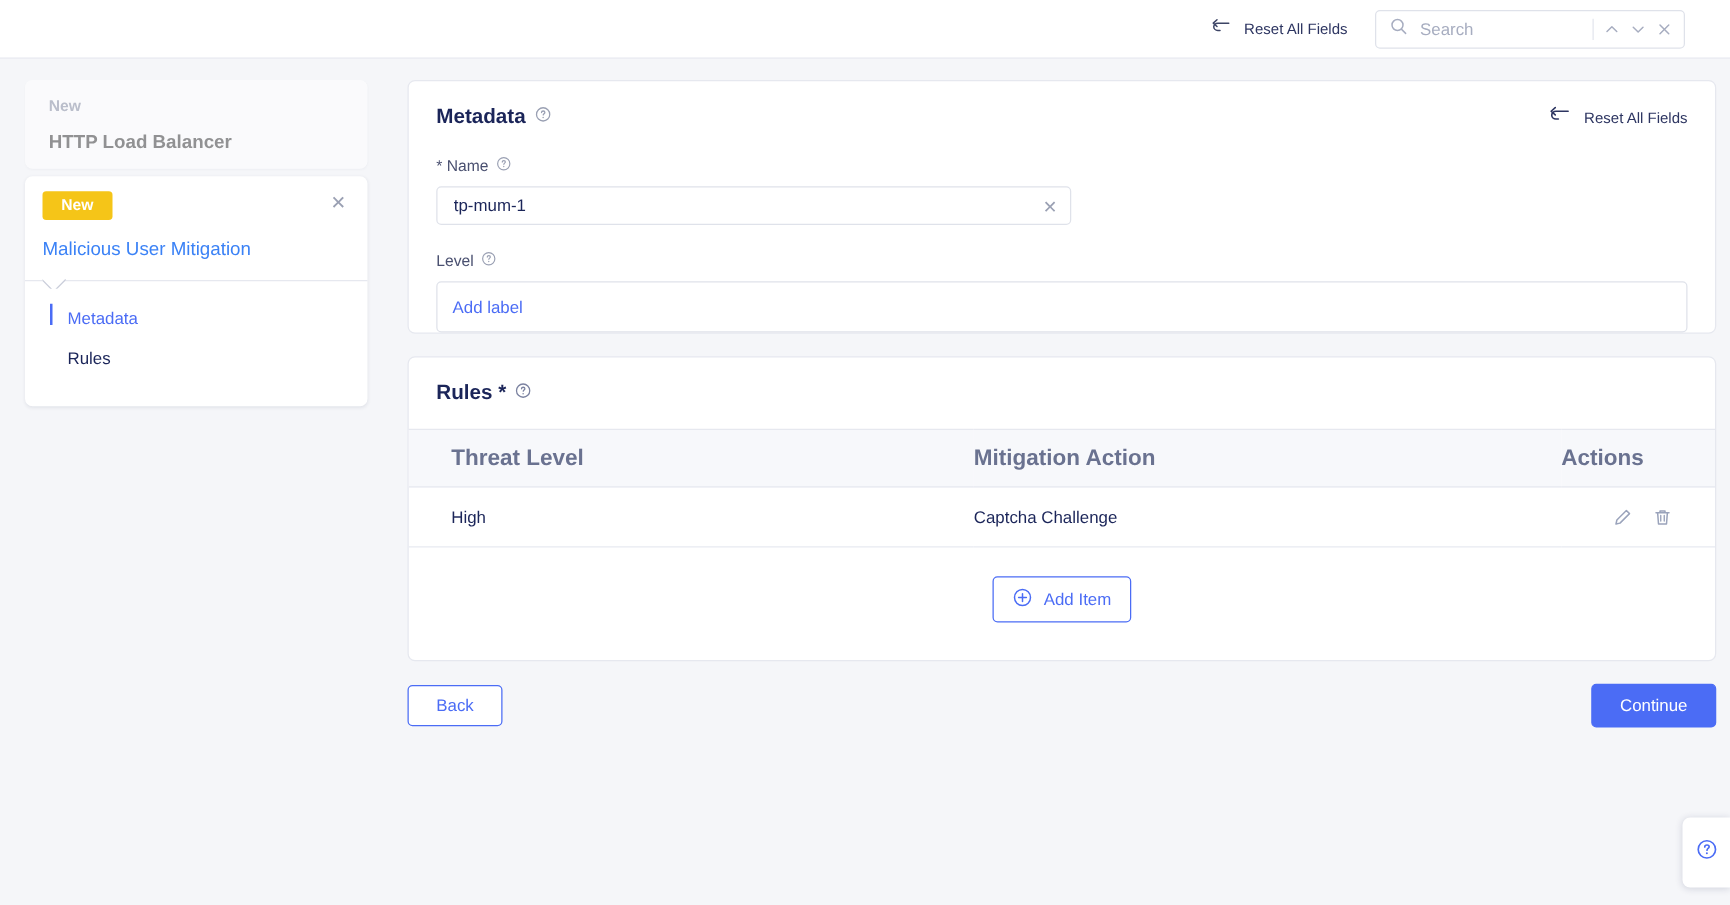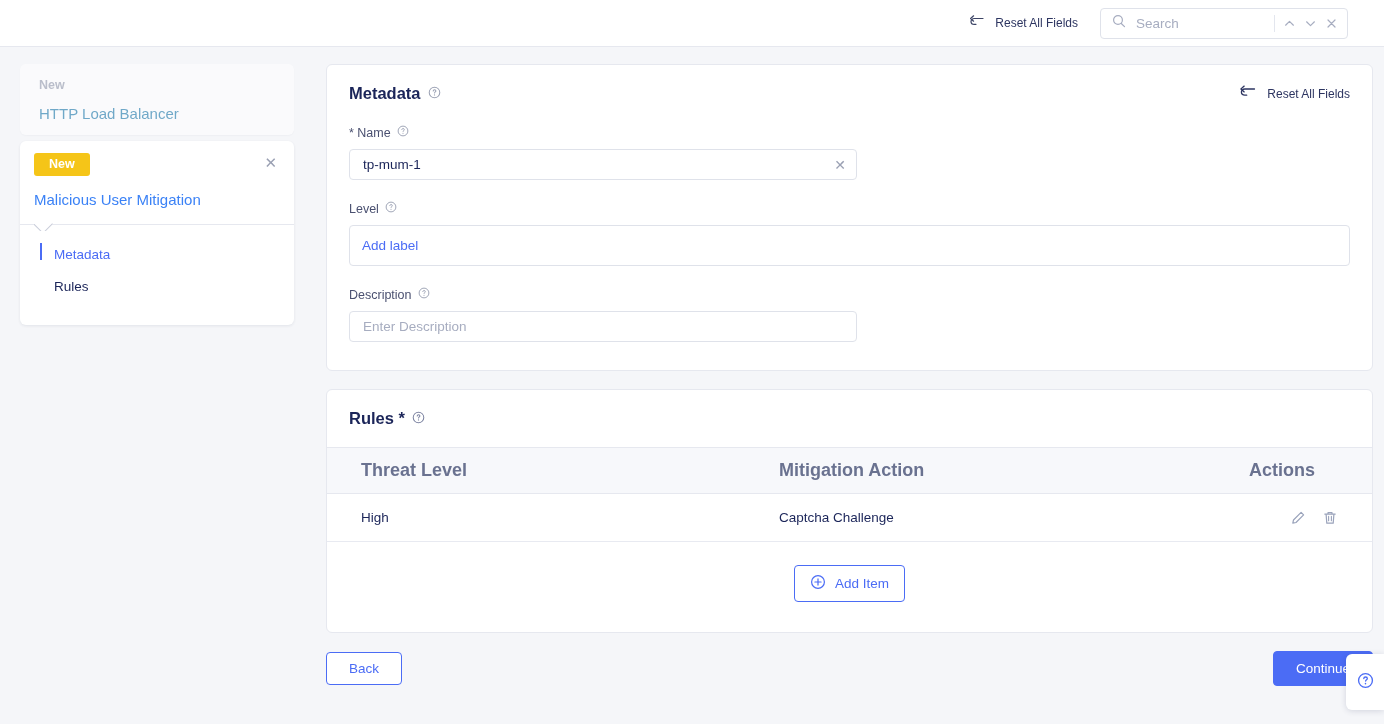--- a/index.html
+++ b/index.html
@@ -99,21 +99,21 @@
   
   .sidebar { width: 274px; margin-left: 20px; position: relative; }
   .card-ghost {
     background: #fff;
     border-radius: 6px;
     padding: 14px 19px 13px 19px;
     opacity: .55;
     box-shadow: 0 1px 2px rgba(30,40,80,.06);
   }
   .card-ghost .tag { font-size: 12.5px; font-weight: bold; color: #8b91a6; margin-bottom: 13px; }
-  .card-ghost .title { font-size: 15px; font-weight: normal; color: #0369a1; }
+  .card-ghost .title { font-size: 15px; font-weight: bold; color: #404040; }
 
   .card-active {
     background: #fff;
     border-radius: 6px;
     margin-top: 6px;
     box-shadow: 0 1px 3px rgba(30,40,80,.09);
     position: relative;
     padding-bottom: 21px;
   }
   .badge-row { display: flex; align-items: flex-start; padding: 12px 14px 0 14px; }
@@ -448,35 +448,20 @@
               <path d="M5.6 5.4c0-.8.7-1.3 1.5-1.3s1.4.5 1.4 1.2c0 1.1-1.4 1.1-1.4 2.2" stroke="#9aa0b3" stroke-width="1.1" stroke-linecap="round" fill="none"></path>
               <circle cx="7" cy="9.6" r=".65" fill="#9aa0b3"></circle>
             </svg>
           </span>
         </div>
         <div class="labels-box">
           <span class="link-blue">Add label</span>
         </div>
       </div>
 
-      <div class="field" style="margin-top:21px; padding-bottom:28px;">
-        <div class="field-label">
-          <span>Description</span>
-          <span>
-            <svg width="12" height="12" viewBox="0 0 14 14" fill="none">
-              <circle cx="7" cy="7" r="5.7" stroke="#9aa0b3" stroke-width="1.1"></circle>
-              <path d="M5.6 5.4c0-.8.7-1.3 1.5-1.3s1.4.5 1.4 1.2c0 1.1-1.4 1.1-1.4 2.2" stroke="#9aa0b3" stroke-width="1.1" stroke-linecap="round" fill="none"></path>
-              <circle cx="7" cy="9.6" r=".65" fill="#9aa0b3"></circle>
-            </svg>
-          </span>
-        </div>
-        <div class="input w-narrow">
-          <input type="text" placeholder="Enter Description" style="">
-        </div>
-      </div>
     </div>
 
     <div class="panel">
       <div class="panel-head" style="padding-bottom:19px;">
         <div class="panel-title">
           <span>Rules *</span>
           <span>
             <svg width="13" height="13" viewBox="0 0 14 14" fill="none">
               <circle cx="7" cy="7" r="5.7" stroke="#7b82a0" stroke-width="1.1"></circle>
               <path d="M5.6 5.4c0-.8.7-1.3 1.5-1.3s1.4.5 1.4 1.2c0 1.1-1.4 1.1-1.4 2.2" stroke="#7b82a0" stroke-width="1.1" stroke-linecap="round" fill="none"></path>

